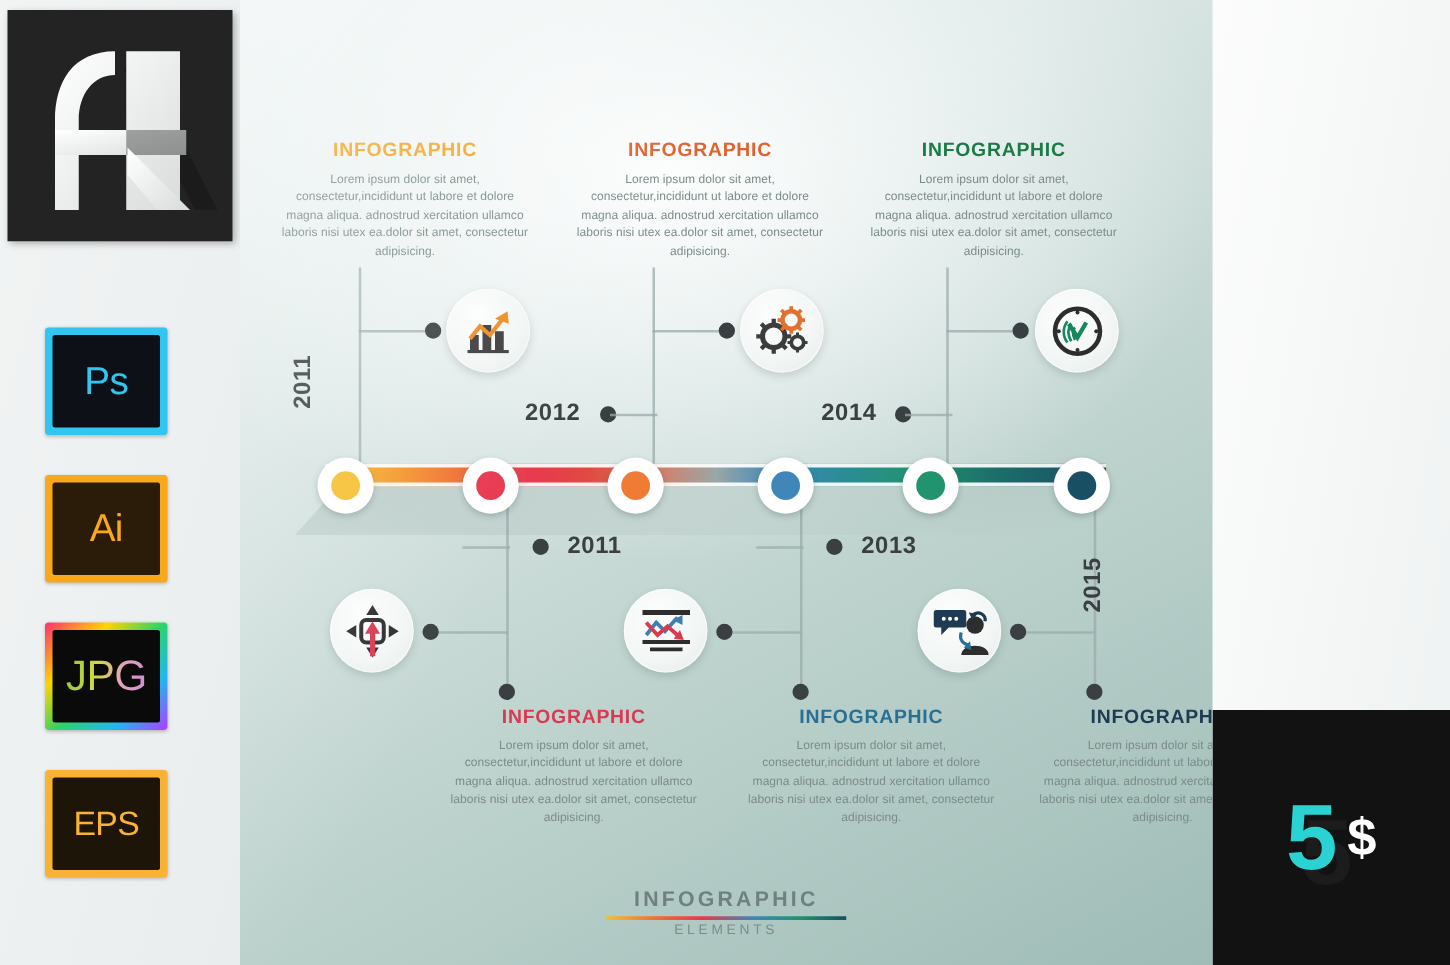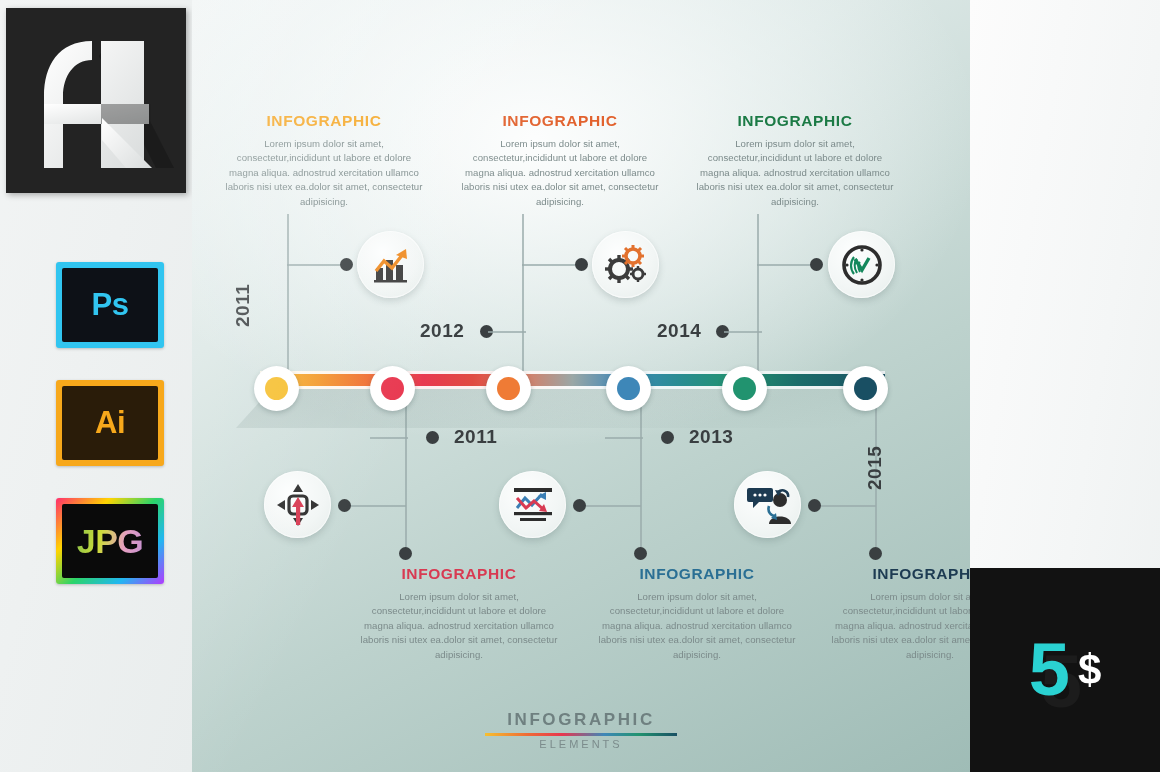--- a/index.html
+++ b/index.html
@@ -18,23 +18,23 @@
   }
   .logo-badge {
     position: absolute; left: 6px; top: 8px; width: 180px; height: 185px;
     background: #232323;
     box-shadow: 2px 2px 6px rgba(0,0,0,.30);
     overflow: hidden;
   }
   .logo-badge svg { position:absolute; left:0; top:0; }
 
   .fmt {
-    position: absolute; left: 56px; width: 108px; height: 86px;
+    position: absolute; left: 36px; width: 98px; height: 86px;
     border-radius: 3px; display: flex; align-items: center; justify-content: center;
-    font-weight: bold; letter-spacing: -.5px;
+    font-weight: normal; letter-spacing: -.5px;
     box-shadow: 0 1px 3px rgba(0,0,0,.22);
   }
   .fmt .inner {
     position:absolute; left:6px; top:6px; right:6px; bottom:6px; border-radius:2px;
     display:flex; align-items:center; justify-content:center;
   }
   .fmt .lbl { position: relative; z-index: 2; font-size: 31px; }
 
   #fmt-ps { top: 262px; background: #31c5f0; }
   #fmt-ps .inner { background: #0d1117; }
@@ -167,20 +167,25 @@
     <div class="fmt" id="fmt-ai">
       <span class="inner">
         <span class="lbl">Ai</span>
       </span>
     </div>
     <div class="fmt" id="fmt-jpg">
       <span class="inner">
         <span class="lbl">JPG</span>
       </span>
     </div>
+    <div class="fmt" id="fmt-eps">
+      <span class="inner">
+        <span class="lbl">EPS</span>
+      </span>
+    </div>
   </div>
 
   <div class="right-rail">
     <div class="price-badge">
       <span class="price-num">5</span>
       <span class="price-cur">$</span>
     </div>
   </div>
 
   <div class="canvas">

